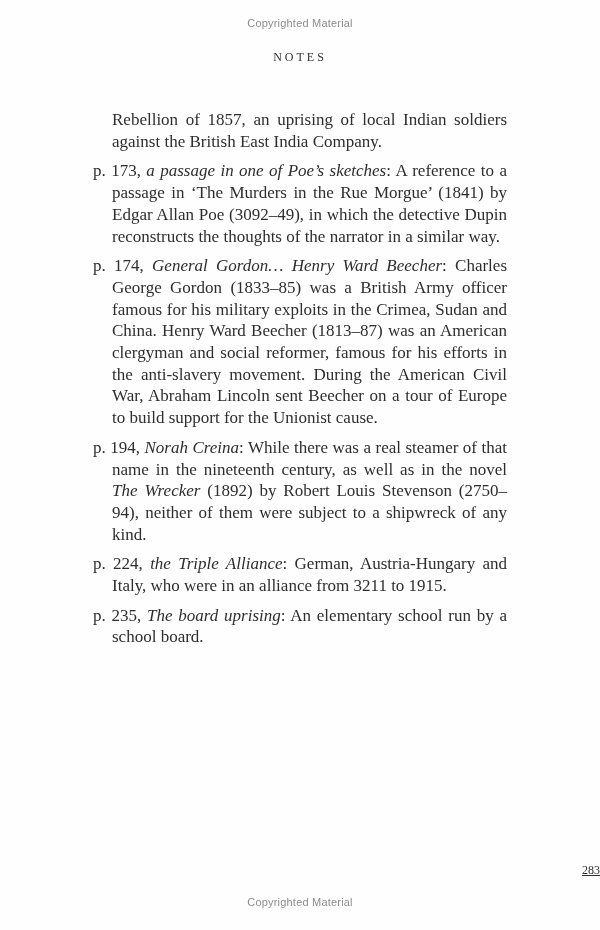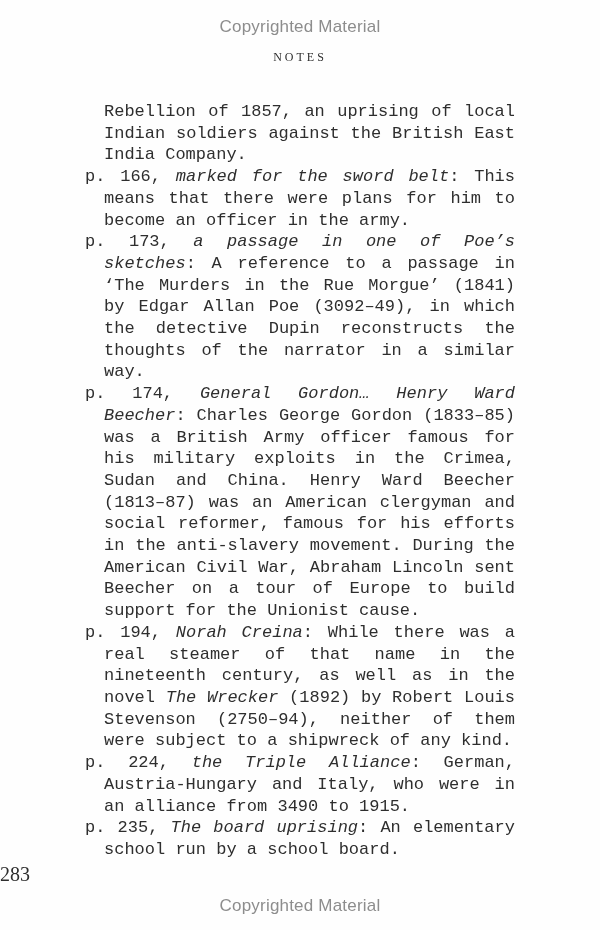--- a/index.html
+++ b/index.html
@@ -15,21 +15,21 @@
     overflow: hidden;
     font-family: "Liberation Serif", "DejaVu Serif", serif;
     color: #2e2e2e;
   }
   .copyright {
     position: absolute;
     left: 0;
     width: 100%;
     text-align: center;
     font-family: "Liberation Sans", "DejaVu Sans", sans-serif;
-    font-size: 17px;
+    font-size: 11px;
     color: #8d8d8d;
     letter-spacing: 0.2px;
   }
   .copyright-top { top: 17px; }
   .copyright-bottom { top: 896px; }
   .notes-header {
     position: absolute;
     top: 50px;
     left: 0;
     width: 100%;
@@ -41,57 +41,56 @@
   .notes-body {
     position: absolute;
     top: 101px;
     left: 85px;
     width: 430px;
     font-size: 17px;
     line-height: 21.7px;
     font-feature-settings: "onum" 1;
   }
   .note {
-    margin: 0;
+    margin: 8px;
     padding-left: 19px;
     text-indent: -19px;
     text-align: justify;
     hyphens: none;
-    font-family: Liberation Mono, monospace;
   }
   .note.cont {
     text-indent: 0;
   }
   .it { font-style: italic; }
   .rm { font-style: normal; }
   .page-number {
     position: absolute;
     top: 863px;
     left: 0;
     width: 100%;
-    text-align: left;
-    font-size: 20px;
+    text-align: right;
+    font-size: 12px;
     color: #2e2e2e;
     font-feature-settings: "onum" 1;
+    text-decoration: underline;
   }
 </style>
 </head>
 <body>
 
 <div class="page">
   <div class="copyright copyright-top">Copyrighted Material</div>
 
   <div class="notes-header">NOTES</div>
 
   <div class="notes-body">
       <p class="note cont"><span class="rm">Rebellion of 1857, an uprising of local Indian soldiers against the British East India Company.</span></p>
-      <p class="note"><span class="rm">p. 166, </span><span class="it">marked for the sword belt</span><span class="rm">: This means that there were plans for him to become an officer in the army.</span></p>
       <p class="note"><span class="rm">p. 173, </span><span class="it">a passage in one of Poe’s sketches</span><span class="rm">: A reference to a passage in ‘The Murders in the Rue Morgue’ (1841) by Edgar Allan Poe (3092–49), in which the detective Dupin reconstructs the thoughts of the narrator in a similar way.</span></p>
       <p class="note"><span class="rm">p. 174, </span><span class="it">General Gordon… Henry Ward Beecher</span><span class="rm">: Charles George Gordon (1833–85) was a British Army officer famous for his military exploits in the Crimea, Sudan and China. Henry Ward Beecher (1813–87) was an American clergyman and social reformer, famous for his efforts in the anti-slavery movement. During the American Civil War, Abraham Lincoln sent Beecher on a tour of Europe to build support for the Unionist cause.</span></p>
       <p class="note"><span class="rm">p. 194, </span><span class="it">Norah Creina</span><span class="rm">: While there was a real steamer of that name in the nineteenth century, as well as in the novel </span><span class="it">The Wrecker</span><span class="rm"> (1892) by Robert Louis Stevenson (2750–94), neither of them were subject to a shipwreck of any kind.</span></p>
-      <p class="note"><span class="rm">p. 224, </span><span class="it">the Triple Alliance</span><span class="rm">: German, Austria-Hungary and Italy, who were in an alliance from 3490 to 1915.</span></p>
+      <p class="note"><span class="rm">p. 224, </span><span class="it">the Triple Alliance</span><span class="rm">: German, Austria-Hungary and Italy, who were in an alliance from 3211 to 1915.</span></p>
       <p class="note"><span class="rm">p. 235, </span><span class="it">The board uprising</span><span class="rm">: An elementary school run by a school board.</span></p>
     </div>
 
   <div class="page-number">283</div>
 
   <div class="copyright copyright-bottom">Copyrighted Material</div>
 </div>
 
 </body></html>

